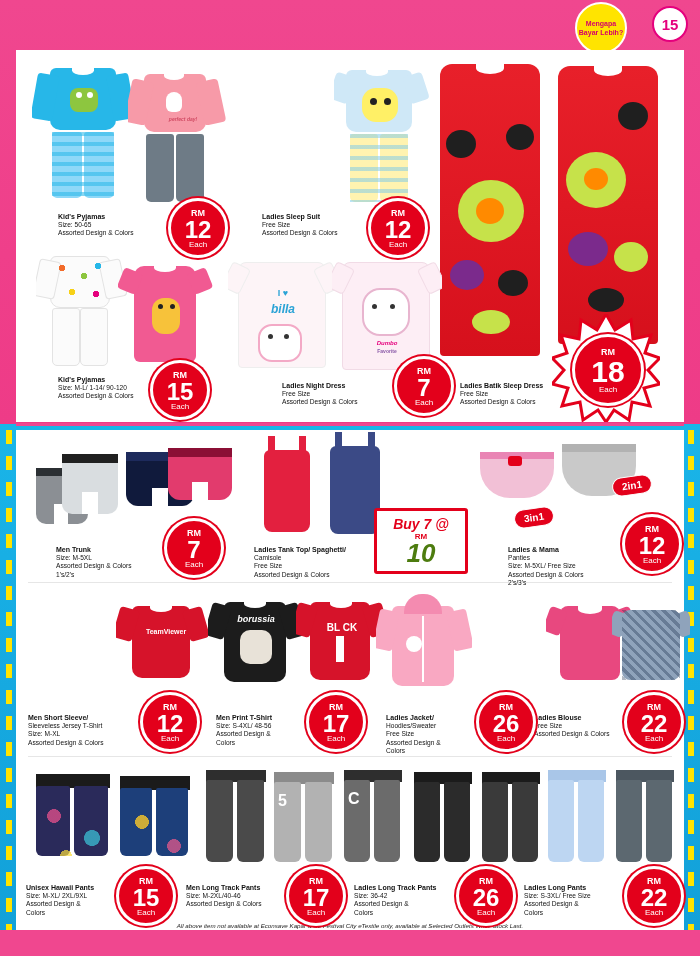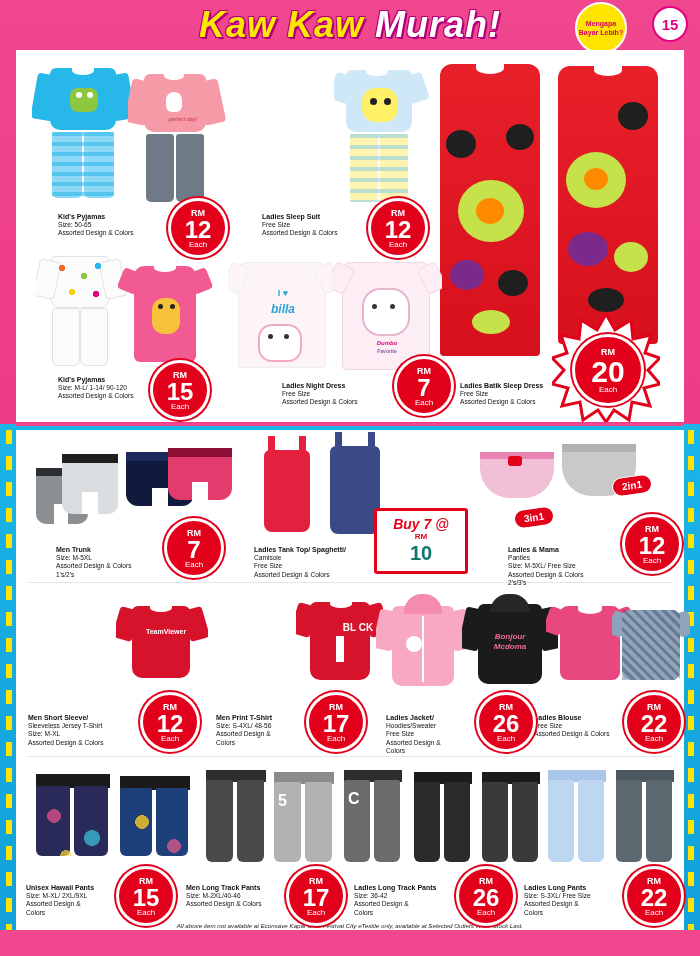--- a/index.html
+++ b/index.html
@@ -58,21 +58,21 @@
   
   .burst{position:absolute;width:108px;height:108px;z-index:11;}
   .burst svg{position:absolute;left:0;top:0;}
 
   
   .buy2{position:absolute;left:374px;top:508px;width:88px;height:60px;background:#fff;
     border:3px solid #e3001b;border-radius:3px;z-index:12;
     display:flex;flex-direction:column;align-items:center;justify-content:center;}
   .buy2 .b2-top{font-size:14px;font-weight:bold;color:#e3001b;font-style:italic;line-height:15px;}
   .buy2 .b2-rm{font-size:8px;color:#e3001b;font-weight:bold;line-height:9px;}
-  .buy2 .b2-amt{font-size:20px;font-weight:bold;color:#0f766e;line-height:25px;}
+  .buy2 .b2-amt{font-size:26px;font-weight:bold;color:#4d7c0f;line-height:25px;font-style:italic;}
 
   
   .tag{position:absolute;background:#e3001b;color:#fff;font-size:10px;font-weight:bold;
     padding:3px 9px;border-radius:10px;transform:rotate(-8deg);z-index:13;border:1px solid #fff;}
 
   
   .cap{position:absolute;font-size:6.6px;line-height:8.2px;color:#111;z-index:10;}
   .cap b{font-size:7px;}
 
   
@@ -99,23 +99,20 @@
 
 <div class="page">
 
   <div class="band-pink"></div>
   <div class="band-cyan"></div>
   <div class="band-bottom"></div>
   <div class="dash-left"></div>
   <div class="dash-right"></div>
 
   <div class="header">
-    <div class="hdr-title">
-      <span class="kaw">Kaw Kaw </span><span class="murah">Murah!</span>
-    </div>
     <div class="badge-round">
       <span>Mengapa Bayar Lebih?</span>
     </div>
     <div class="page-num">15</div>
   </div>
 
   <div class="panel panel1"></div>
   <div class="panel panel2"></div>
   <div class="divider"></div>
   <div class="sep1"></div>
@@ -292,21 +289,21 @@
     <div class="amt">7</div>
     <div class="each">Each</div>
   </div>
 
   <div class="burst" style="left:552px;top:314px;">
     <svg width="108" height="108" viewBox="0 0 108 108">
       <polygon points="54,0 63,16 79,6 81,25 99,21 93,39 108,44 96,56 108,70 92,74 98,92 80,88 77,106 62,96 54,108 46,96 31,106 28,88 10,92 16,74 0,70 12,56 0,44 15,39 9,21 27,25 29,6 45,16" fill="#ffffff" stroke="#e3001b" stroke-width="3"></polygon>
     </svg>
     <div class="price big" style="left:20px;top:20px;position:absolute;">
       <div class="rm">RM</div>
-      <div class="amt">20</div>
+      <div class="amt">18</div>
       <div class="each">Each</div>
     </div>
   </div>
 
   <div class="prod" style="left:34px;top:448px;width:56px;height:90px;">
     <div style="position:absolute;left:2px;top:20px;width:52px;height:56px;background:#8b8f94;border-radius:4px 4px 10px 10px;"></div>
     <div style="position:absolute;left:2px;top:20px;width:52px;height:8px;background:#2b2f33;"></div>
     <div style="position:absolute;left:20px;top:56px;width:14px;height:20px;background:#fff;"></div>
   </div>
   <div class="prod" style="left:60px;top:438px;width:60px;height:96px;">
@@ -389,53 +386,53 @@
   <div class="prod" style="left:116px;top:598px;width:92px;height:92px;">
     <div class="shirt">
       <div class="torso" style="left:16px;top:8px;width:58px;height:72px;background:#d6132a;"></div>
       <div class="sleeveL" style="left:0px;top:10px;width:20px;height:32px;background:#d6132a;transform:rotate(16deg);"></div>
       <div class="sleeveR" style="left:70px;top:10px;width:20px;height:32px;background:#d6132a;transform:rotate(-16deg);"></div>
       <div class="neck" style="left:34px;top:6px;width:22px;height:8px;"></div>
       <div class="lbl" style="top:30px;left:4px;color:#fff;font-size:7px;font-weight:bold;">TeamViewer</div>
     </div>
   </div>
 
+  <div class="prod" style="left:208px;top:594px;width:96px;height:100px;">
+    <div class="shirt">
+      <div class="torso" style="left:16px;top:8px;width:62px;height:80px;background:#1c1c1c;"></div>
+      <div class="sleeveL" style="left:0px;top:10px;width:20px;height:34px;background:#1c1c1c;transform:rotate(16deg);"></div>
+      <div class="sleeveR" style="left:74px;top:10px;width:20px;height:34px;background:#1c1c1c;transform:rotate(-16deg);"></div>
+      <div class="neck" style="left:36px;top:6px;width:22px;height:8px;"></div>
+      <div class="lbl" style="top:20px;left:0;color:#fff;font-size:9px;font-style:italic;">borussia</div>
+      <div class="motif" style="left:32px;top:36px;width:32px;height:34px;background:#e8e2d8;border-radius:10px;"></div>
+    </div>
+  </div>
 
   <div class="prod" style="left:296px;top:594px;width:92px;height:98px;">
     <div class="shirt">
       <div class="torso" style="left:14px;top:8px;width:60px;height:78px;background:#d6132a;"></div>
       <div class="sleeveL" style="left:-2px;top:10px;width:20px;height:32px;background:#d6132a;transform:rotate(16deg);"></div>
       <div class="sleeveR" style="left:70px;top:10px;width:20px;height:32px;background:#d6132a;transform:rotate(-16deg);"></div>
       <div class="neck" style="left:34px;top:6px;width:22px;height:8px;"></div>
-      <div class="lbl" style="top:28px;left:16px;color:#fff;font-size:10px;font-weight:bold;">BL CK</div>
+      <div class="lbl" style="top:28px;left:0;color:#fff;font-size:10px;font-weight:bold;">BL CK</div>
       <div style="position:absolute;left:40px;top:42px;width:8px;height:26px;background:#fff;"></div>
     </div>
   </div>
 
   <div class="prod" style="left:376px;top:592px;width:96px;height:104px;">
     <div class="shirt">
       <div class="torso" style="left:16px;top:14px;width:62px;height:80px;background:#f9a8c2;"></div>
       <div class="sleeveL" style="left:0px;top:18px;width:20px;height:40px;background:#f9a8c2;transform:rotate(12deg);"></div>
       <div class="sleeveR" style="left:74px;top:18px;width:20px;height:40px;background:#f9a8c2;transform:rotate(-12deg);"></div>
       <div style="position:absolute;left:28px;top:2px;width:38px;height:20px;background:#f48bb0;border-radius:18px 18px 0 0;"></div>
       <div style="position:absolute;left:46px;top:24px;width:2px;height:66px;background:#fff;"></div>
       <div class="motif" style="left:30px;top:44px;width:16px;height:16px;background:#fff;"></div>
     </div>
   </div>
 
-  <div class="prod" style="left:462px;top:592px;width:96px;height:104px;">
-    <div class="shirt">
-      <div class="torso" style="left:16px;top:12px;width:64px;height:80px;background:#1b1b1b;"></div>
-      <div class="sleeveL" style="left:0px;top:16px;width:20px;height:42px;background:#1b1b1b;transform:rotate(12deg);"></div>
-      <div class="sleeveR" style="left:76px;top:16px;width:20px;height:42px;background:#1b1b1b;transform:rotate(-12deg);"></div>
-      <div style="position:absolute;left:28px;top:2px;width:40px;height:18px;background:#262626;border-radius:18px 18px 0 0;"></div>
-      <div class="lbl" style="top:40px;left:0;color:#f06a9b;font-size:8px;font-style:italic;">Bonjour</div>
-      <div class="lbl" style="top:50px;left:0;color:#f06a9b;font-size:8px;font-style:italic;">Mcdoma</div>
-    </div>
-  </div>
 
   <div class="prod" style="left:546px;top:596px;width:88px;height:96px;">
     <div class="shirt">
       <div class="torso" style="left:14px;top:10px;width:60px;height:74px;background:#e8487f;border-radius:8px;"></div>
       <div class="sleeveL" style="left:0px;top:12px;width:18px;height:26px;background:#e8487f;transform:rotate(20deg);"></div>
       <div class="sleeveR" style="left:70px;top:12px;width:18px;height:26px;background:#e8487f;transform:rotate(-20deg);"></div>
       <div class="neck" style="left:32px;top:8px;width:24px;height:10px;"></div>
     </div>
   </div>
 

